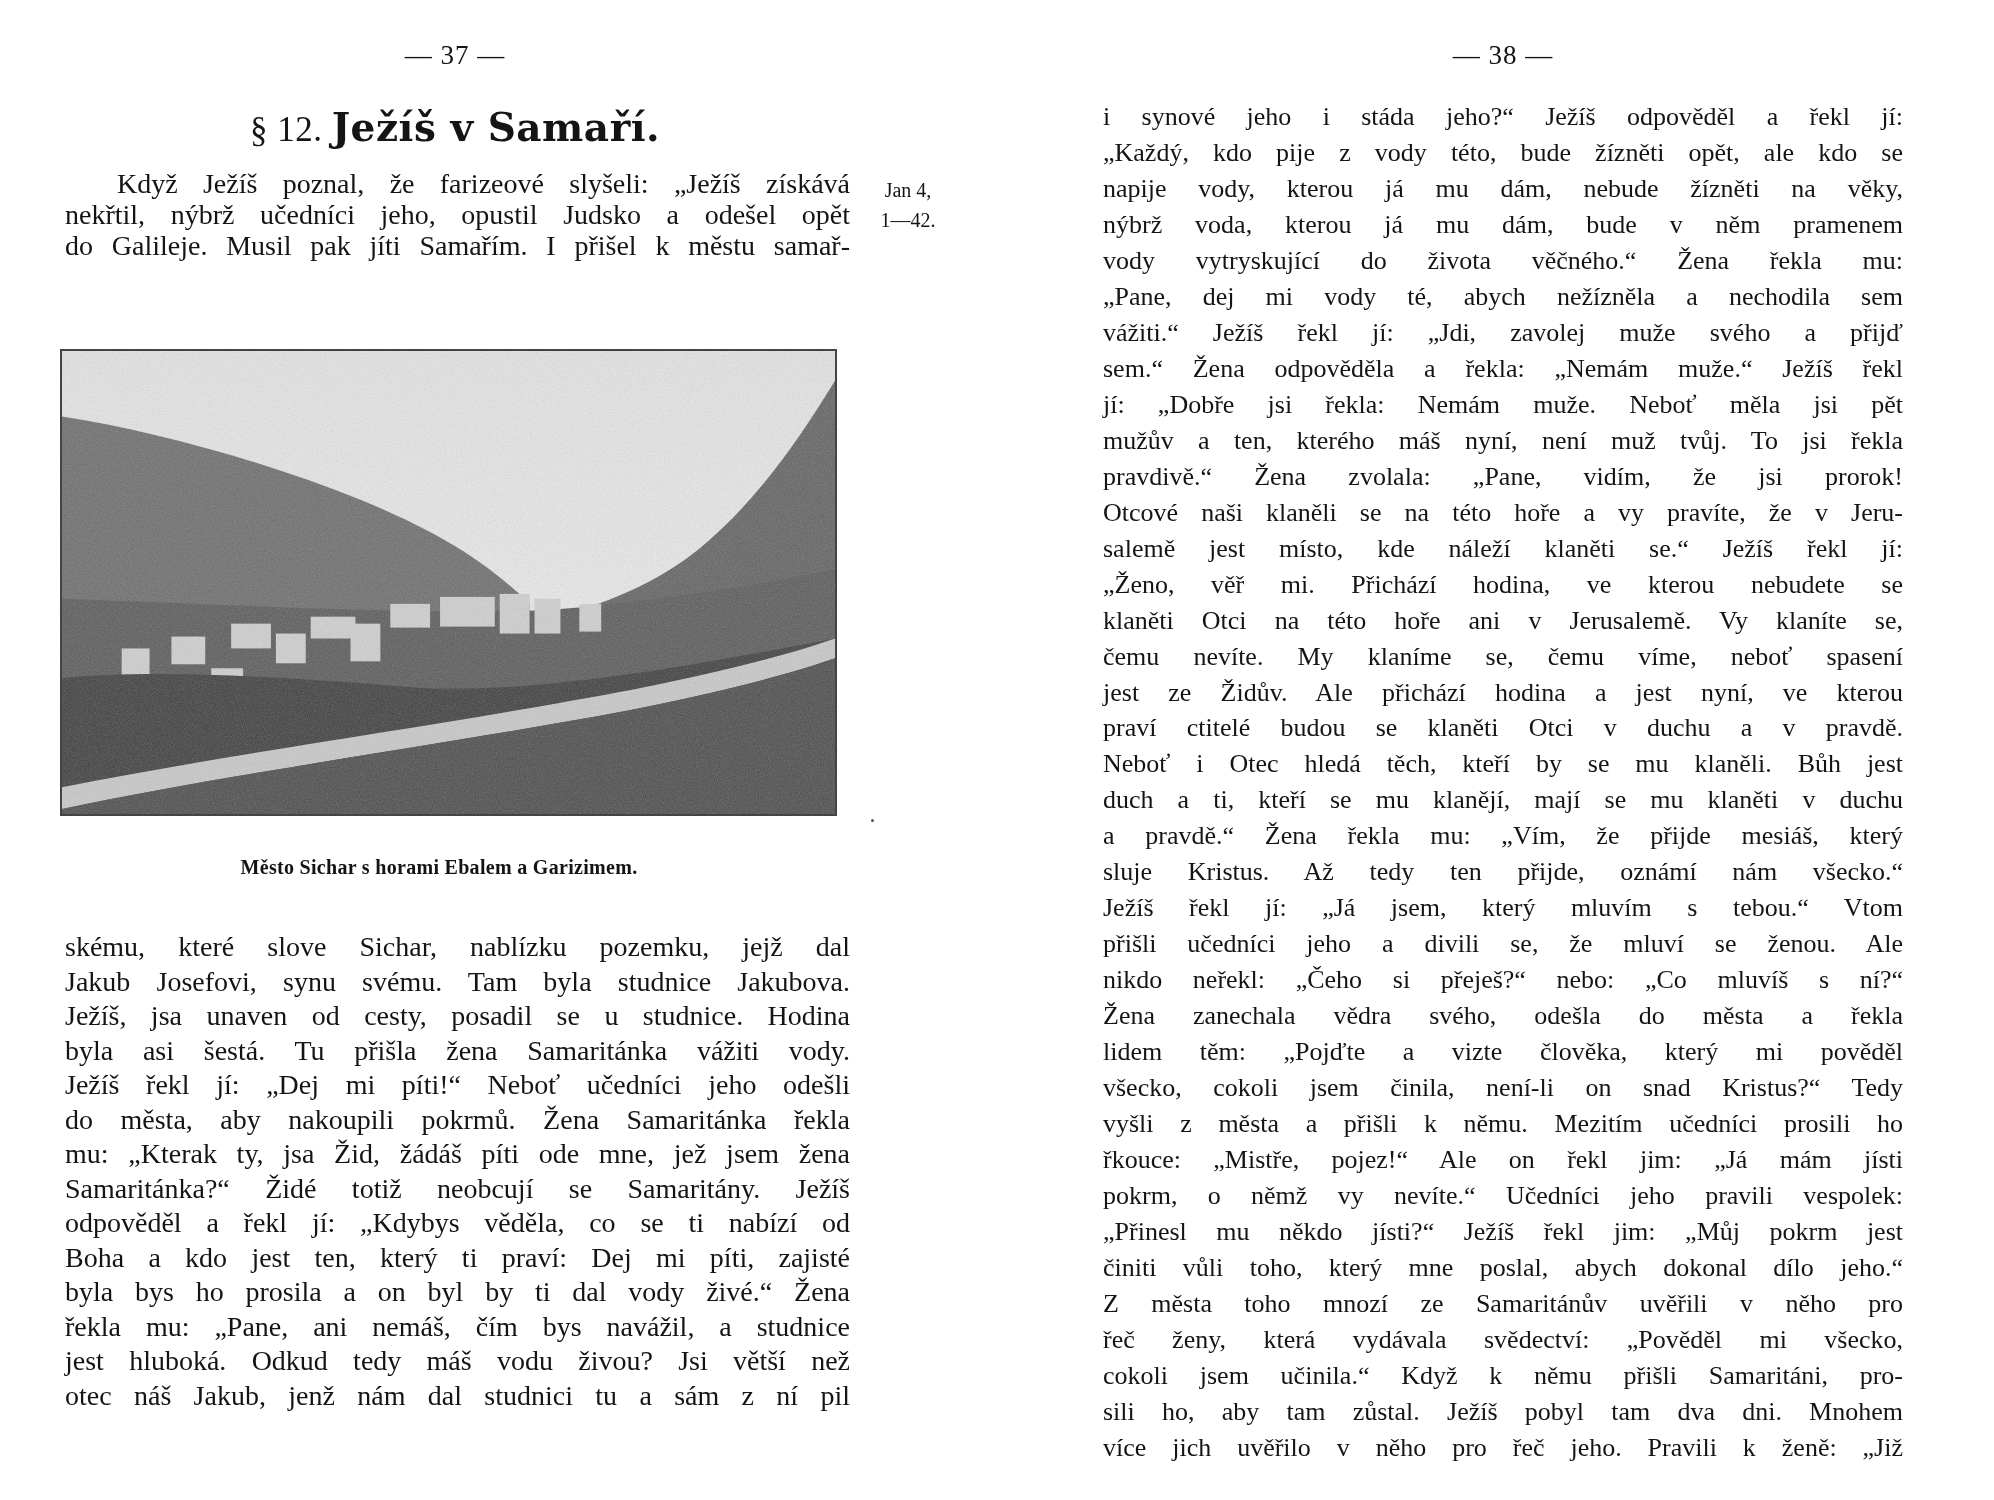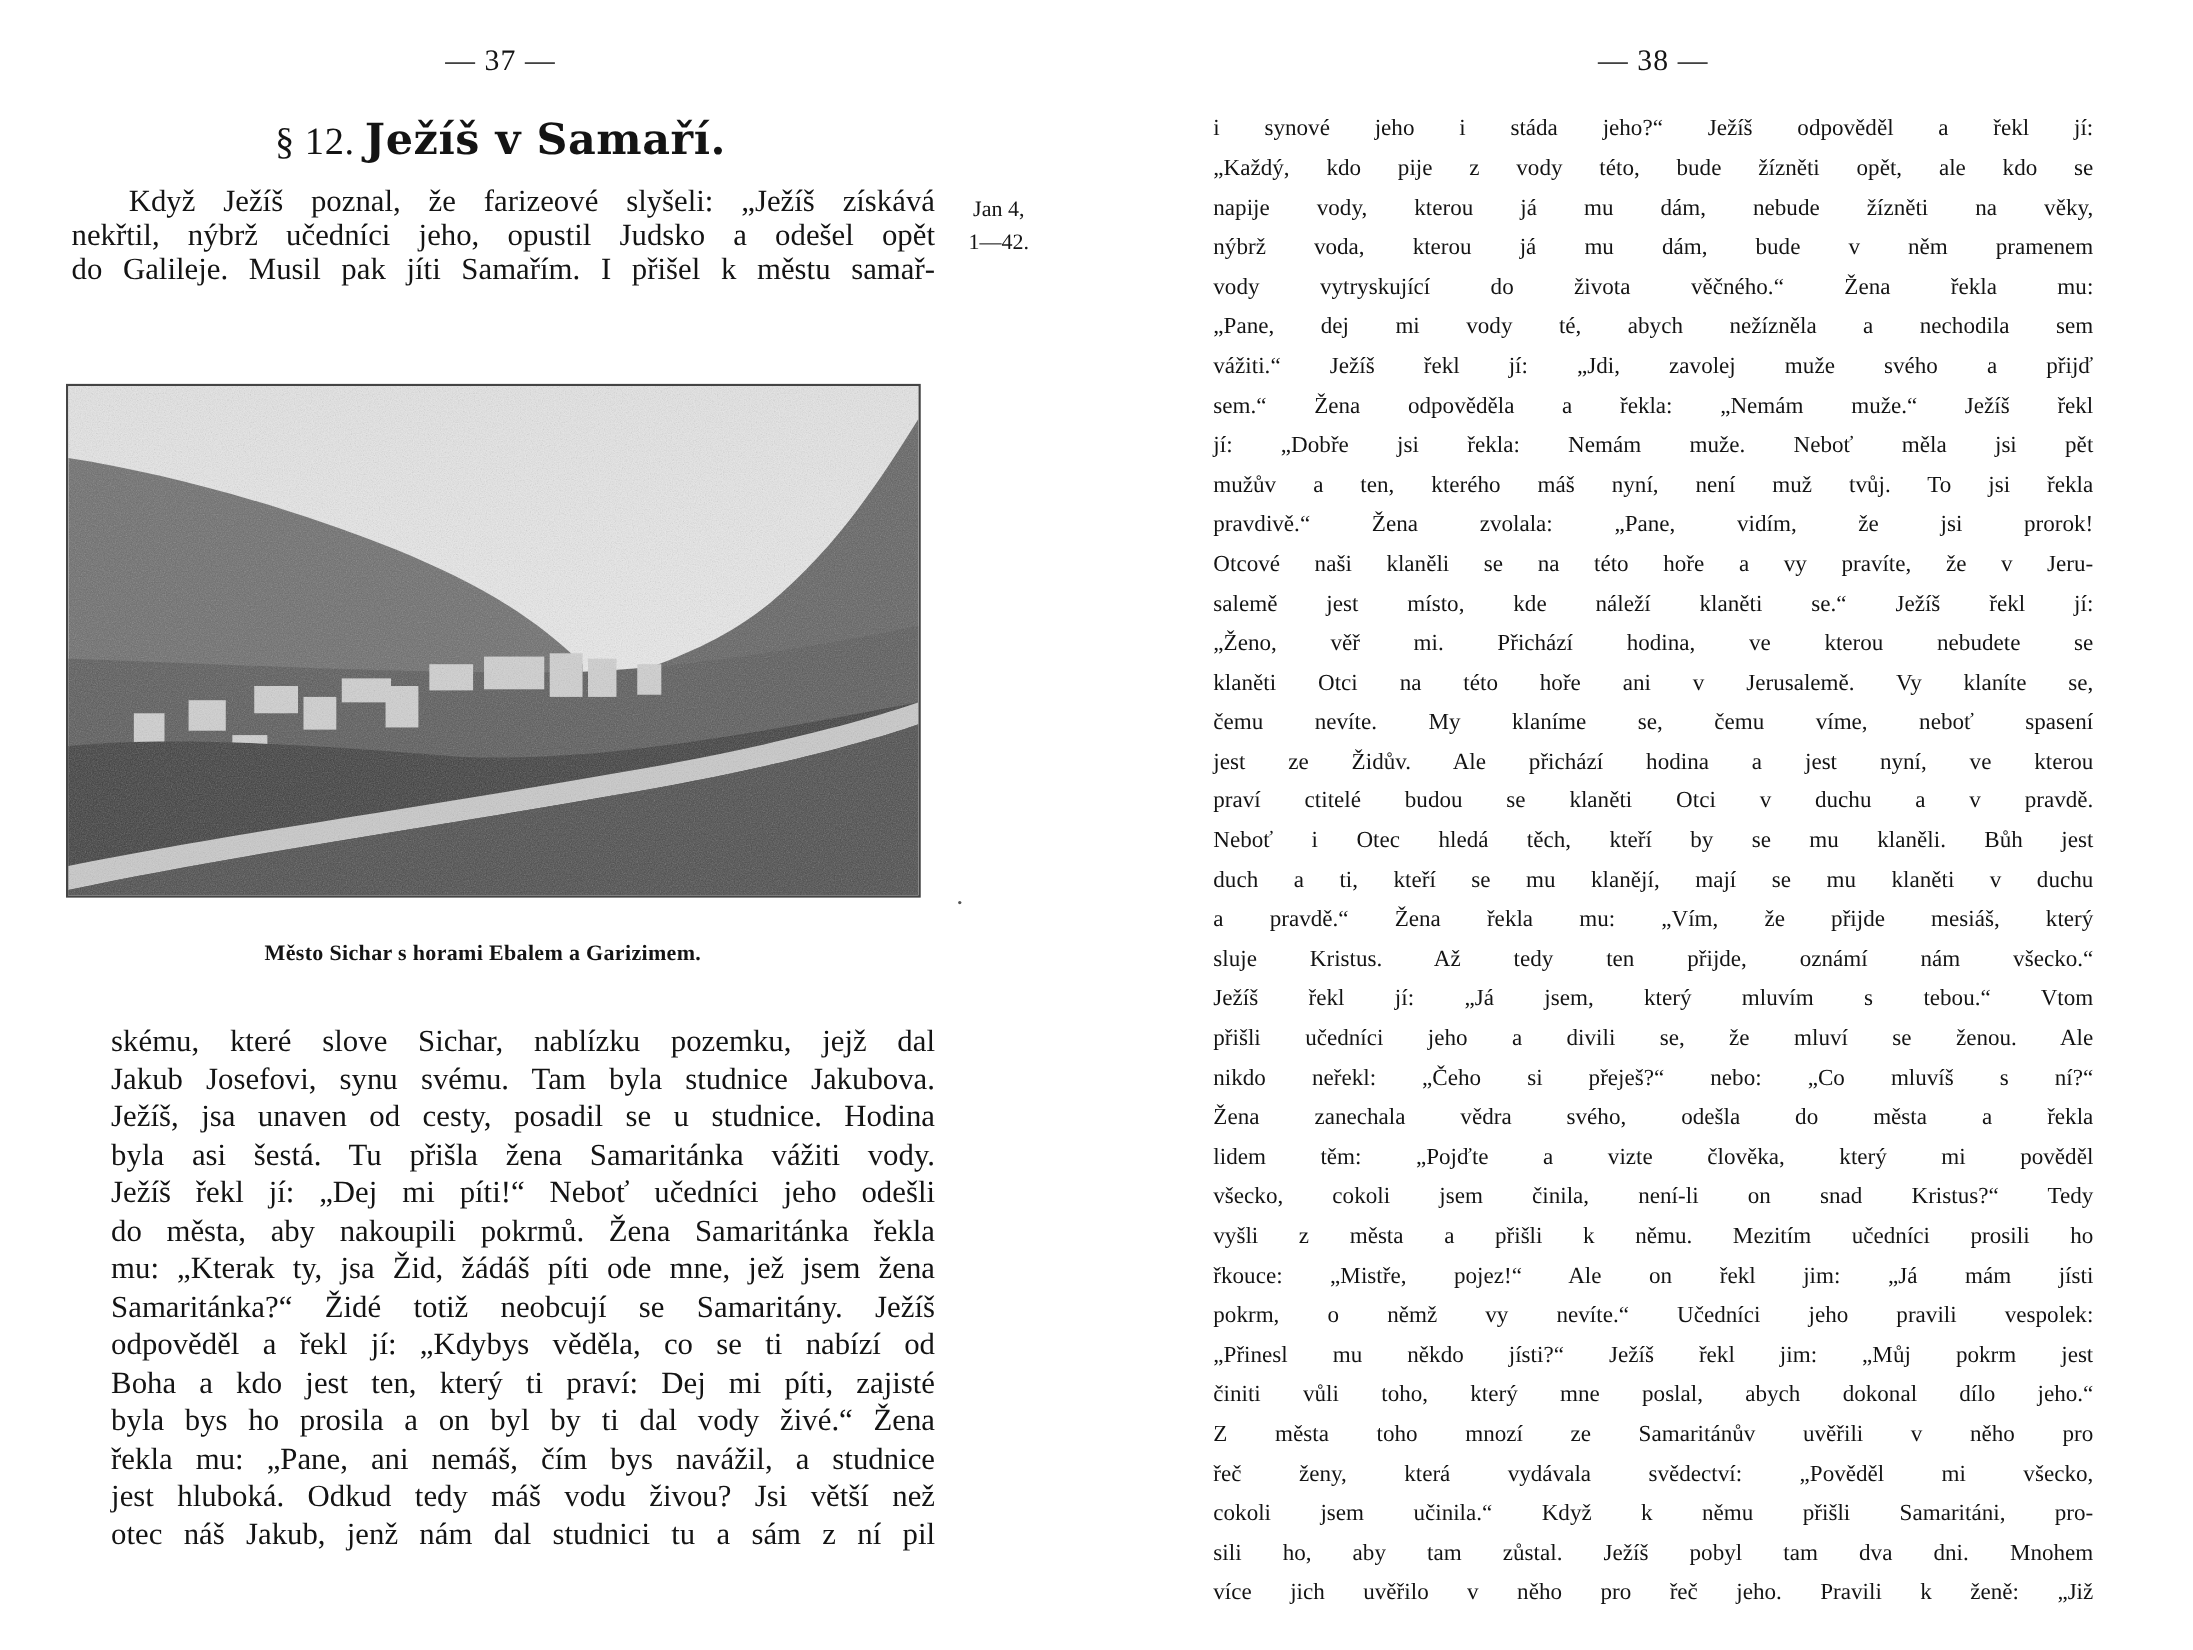--- a/index.html
+++ b/index.html
@@ -36,23 +36,23 @@
   .figure {
     position:absolute; left:60px; top:349px; width:777px; height:467px;
     border:2px solid #444; box-sizing:border-box; overflow:hidden; background:#e9e9e9;
   }
   .figure svg { display:block; width:100%; height:100%; }
   .caption {
     position:absolute; left:44px; width:790px; top:853px; text-align:center;
     font-size:20px; line-height:28px; letter-spacing:0.3px;font-weight:bold;
   }
   .lp-body { left:65px; top:930px; width:785px; }
-  .lp-body .line { height:34.5px; line-height:34.5px;margin-left:36px; }
+  .lp-body .line { height:34.5px; line-height:34.5px; }
   .rp-body { left:106px; top:99px; width:800px; }
-  .rp-body .line { height:35.97px; line-height:35.97px; font-size:21px; }
+  .rp-body .line { height:35.97px; line-height:35.97px; font-size:26px; }
   .speck { position:absolute; width:3px; height:3px; background:#555; border-radius:50%; }
 </style>
 </head>
 <body>
 
 <div class="page page-left">
   <div class="pagenum">— 37 —</div>
 
   <div class="title">
     <span class="num">§ 12.</span>

